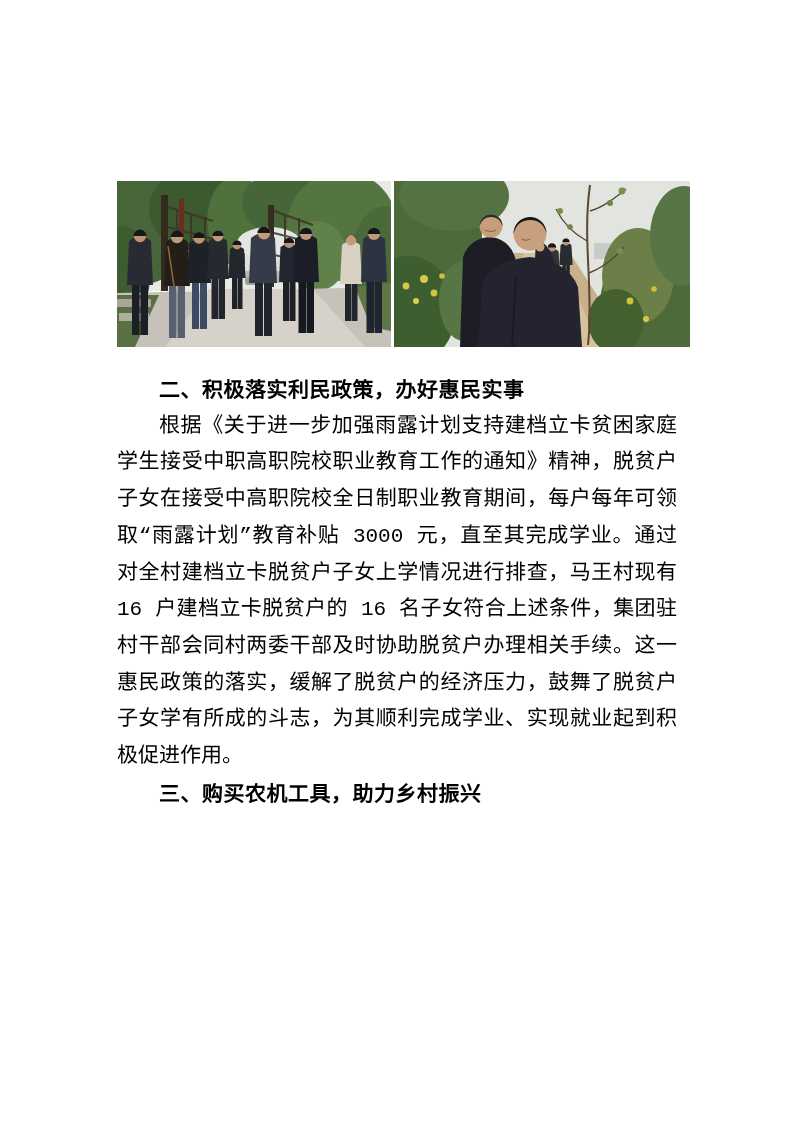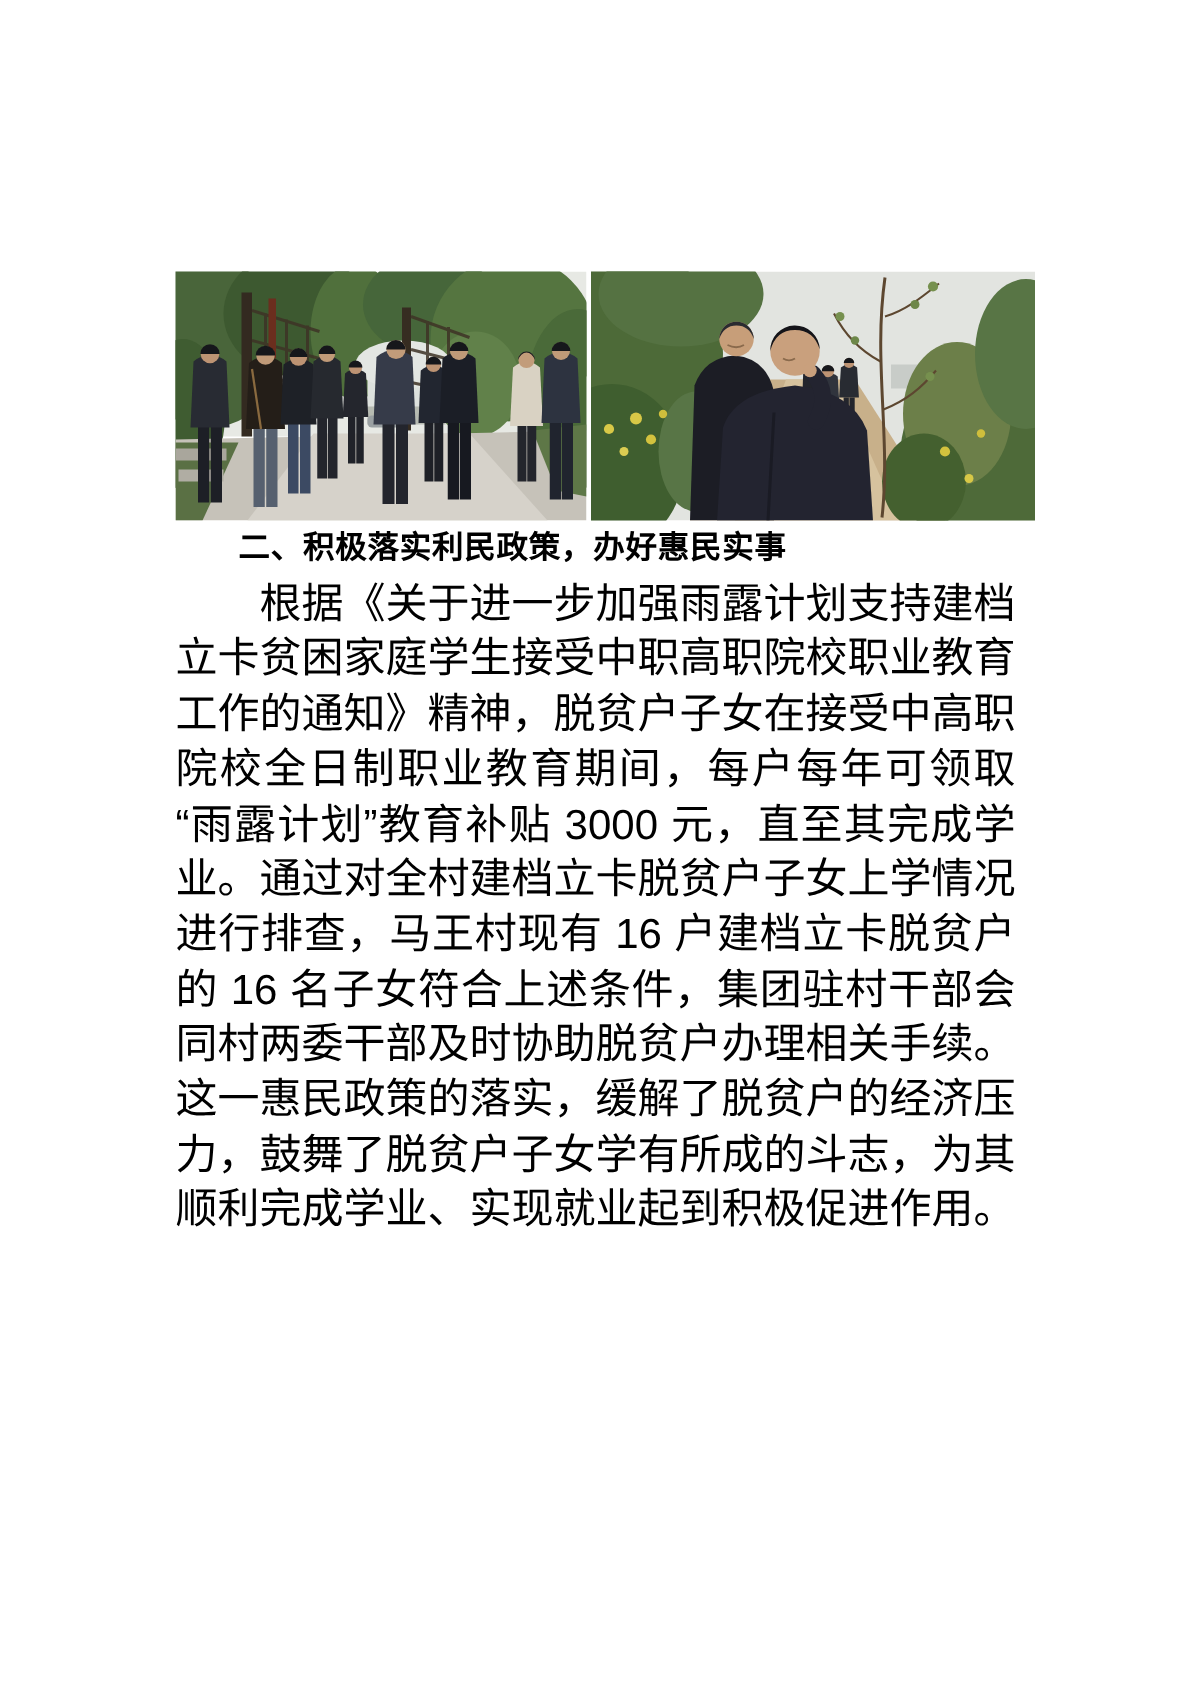--- a/index.html
+++ b/index.html
@@ -22,38 +22,38 @@
     width: 573px;
     height: 166px;
     display: flex;
     gap: 3px;
   }
   .photo-row svg { display: block; flex: 0 0 auto; }
 
   .doc-body {
     position: absolute;
     left: 117px;
-    top: 348px;
+    top: 372px;
     width: 560px;
     color: #000000;
   }
 
   .sec-heading {
     font-family: "Liberation Sans", "DejaVu Sans", sans-serif;
     font-weight: bold;
     font-size: 21px;
     line-height: 36.7px;
     text-indent: 2em;
     letter-spacing: 0.5px;
     text-align: left;
   }
 
   .sec-para {
-    font-family: Liberation Sans, sans-serif;
-    font-size: 28px;
+    font-family: Liberation Mono, monospace;
+    font-size: 21px;
     line-height: 36.7px;
     text-indent: 2em;
     text-align: justify;
     text-justify: inter-ideograph;
   }
 </style>
 </head>
 <body>
 
 <div class="page">
@@ -285,16 +285,17 @@
       </g>
     </svg>
   </div>
 
   <div class="doc-body">
 
     <h2 class="sec-heading">二、积极落实利民政策，办好惠民实事</h2>
 
     <p class="sec-para">根据《关于进一步加强雨露计划支持建档立卡贫困家庭学生接受中职高职院校职业教育工作的通知》精神，脱贫户子女在接受中高职院校全日制职业教育期间，每户每年可领取“雨露计划”教育补贴 3000 元，直至其完成学业。通过对全村建档立卡脱贫户子女上学情况进行排查，马王村现有 16 户建档立卡脱贫户的 16 名子女符合上述条件，集团驻村干部会同村两委干部及时协助脱贫户办理相关手续。这一惠民政策的落实，缓解了脱贫户的经济压力，鼓舞了脱贫户子女学有所成的斗志，为其顺利完成学业、实现就业起到积极促进作用。</p>
 
+    <h2 class="sec-heading">三、购买农机工具，助力乡村振兴</h2>
 
 
   </div>
 </div>
 
 </body></html>

